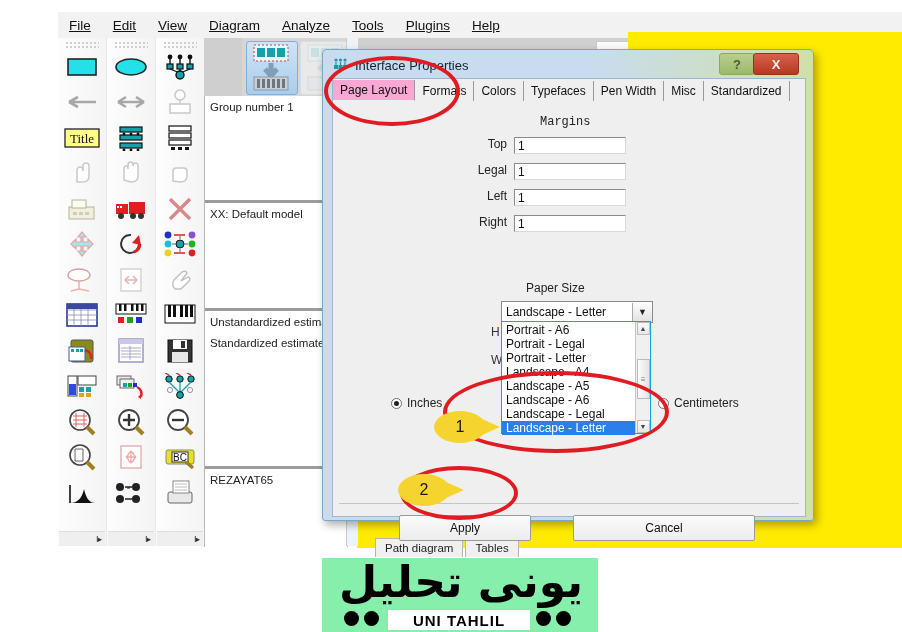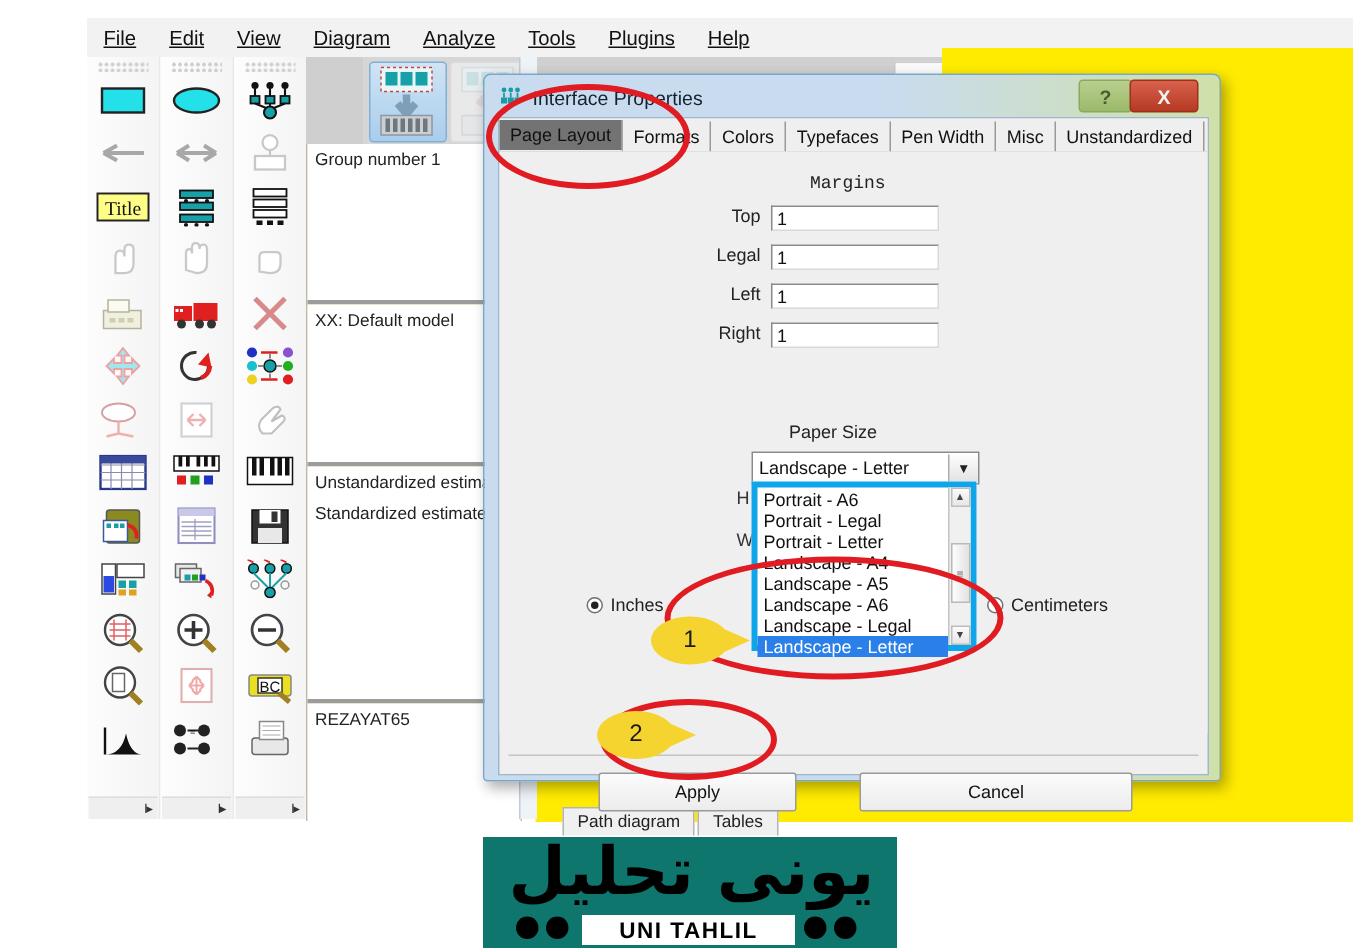--- a/index.html
+++ b/index.html
@@ -126,21 +126,21 @@
   }
   #tabstrip{
     position:absolute;left:0;top:0;width:472px;height:22px;
     background:#efefef;display:flex;align-items:flex-end;
     border-bottom:1px solid #b7b7b7;
   }
   .dtab{
     font-size:12px;padding:3px 7px 3px 7px;color:#111;
     border-right:1px solid #9a9a9a;white-space:nowrap;
   }
-  .dtab.active{background:#737373;font-weight:normal;border-bottom:1px solid #efefef;}
+  .dtab.active{background:#f9a8d4;font-weight:normal;border-bottom:1px solid #efefef;}
   #tab-pane{
     position:absolute;left:0;top:22px;width:472px;height:388px;background:#efefef;
   }
   
   #margins-title{position:absolute;left:207px;top:14px;font-size:12px;color:#222;font-family:Liberation Mono, monospace;}
   .mrow{position:absolute;left:90px;height:20px;display:flex;align-items:flex-start;}
   .mlabel{width:84px;text-align:right;padding-right:7px;font-size:12px;color:#222;}
   .minput{
     width:112px;height:17px;background:#fff;border:1px solid #8a8a8a;
     border-right-color:#d9d9d9;border-bottom-color:#d9d9d9;
@@ -159,21 +159,21 @@
     position:absolute;left:168px;top:200px;width:150px;height:20px;
     background:#fff;border:1px solid #8a8a8a;display:flex;align-items:center;
   }
   #paper-combo-text{font-size:12px;padding-left:4px;color:#111;flex:1;}
   #paper-combo-arrow{
     width:19px;height:18px;background:linear-gradient(#fdfdfd,#e3e3e3);
     border-left:1px solid #a9a9a9;display:flex;align-items:center;justify-content:center;
   }
   #paper-list{
     position:absolute;left:168px;top:220px;width:150px;height:113px;
-    background:#fff;border:4px solid #0ea5e9;box-sizing:border-box;
+    background:#fff;border:1px solid #0ea5e9;box-sizing:border-box;
     display:flex;
   }
   #paper-list-items{flex:1;padding-top:1px;}
   .popt{font-size:12px;padding:0 0 0 4px;height:14px;line-height:14px;color:#111;white-space:nowrap;}
   .popt.sel{background:#2a7fe8;color:#fff;}
   #paper-list-sb{
     width:14px;background:#f0f0f0;border-left:1px solid #c4c4c4;
     display:flex;flex-direction:column;align-items:center;
   }
   .sb-arrow{
@@ -225,21 +225,21 @@
   .callout::after{
     content:"";position:absolute;right:-14px;top:8px;
     border-top:8px solid transparent;border-bottom:8px solid transparent;
     border-left:18px solid #f5d430;
   }
   #callout-1{left:434px;top:411px;}
   #callout-2{left:398px;top:474px;}
   
   #logo{
     position:absolute;left:322px;top:558px;width:276px;height:74px;
-    background:#0f766e;overflow:hidden;
+    background:#86efac;overflow:hidden;
   }
   #logo-fa{
     position:absolute;left:10px;top:-4px;width:258px;height:56px;
     font-family:"DejaVu Sans", sans-serif;font-size:44px;color:#000;
     font-weight:bold;direction:rtl;text-align:center;line-height:56px;
     letter-spacing:-1px;
   }
   #logo-en{
     position:absolute;left:66px;top:52px;width:142px;height:20px;
     background:#fff;color:#000;font-size:15px;font-weight:bold;
@@ -750,21 +750,21 @@
 
   <div id="dlg-body">
 
     <div id="tabstrip">
       <div class="dtab active">Page Layout</div>
       <div class="dtab">Formats</div>
       <div class="dtab">Colors</div>
       <div class="dtab">Typefaces</div>
       <div class="dtab">Pen Width</div>
       <div class="dtab">Misc</div>
-      <div class="dtab">Unstandardized</div>
+      <div class="dtab">Standardized</div>
     </div>
 
     <div id="tab-pane">
 
       <div id="margins-title">Margins</div>
 
       <div class="mrow" id="mrow-top">
         <div class="mlabel">Top</div>
         <div class="minput">1</div>
       </div>

